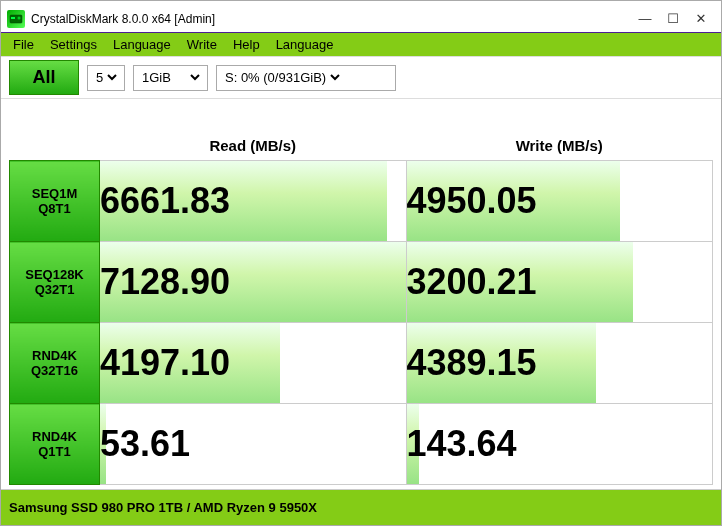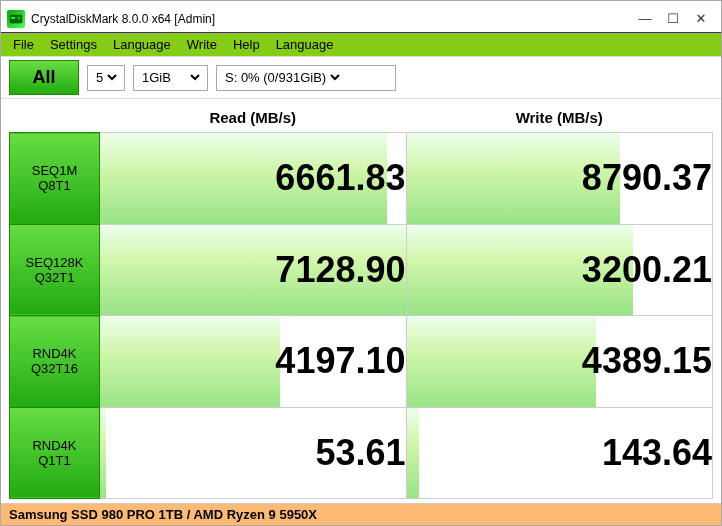--- a/index.html
+++ b/index.html
@@ -118,46 +118,47 @@
       flex: 1;
       padding: 4px 8px;
       background: #fff;
       display: flex;
       flex-direction: column;
     }
     .bench-table {
       width: 100%;
       border-collapse: collapse;
       flex: 1;
+      margin-top: 28px;
     }
     .bench-table th {
       font-weight: bold;
       font-size: 15px;
       text-align: center;
       padding: 6px 4px;
       color: #000;
     }
     .bench-table td {
       border: 1px solid #ccc;
       padding: 0;
       vertical-align: middle;
     }
     .label-cell {
       background: linear-gradient(to bottom, #66dd44, #22aa11);
       text-align: center;
-      font-weight: normal;
+      font-weight: bold;
       font-size: 13px;
       color: #000;
       width: 90px;
       padding: 8px 4px;
       border: 1px solid #228800 !important;
     }
     .value-cell {
       position: relative;
-      text-align: right;
+      text-align: left;
       padding: 4px 12px 4px 4px;
       font-size: 36px;
       font-weight: bold;
       color: #000;
       background: #fff;
       overflow: hidden;
       height: 72px;
       min-width: 220px;
     }
     .bar-bg {
@@ -172,22 +173,22 @@
     .value-text {
       position: relative;
       z-index: 1;
     }
     .status-bar {
       border-top: 1px solid #ccc;
       padding: 4px 8px;
       font-size: 13px;
       font-weight: bold;
       color: #000;
-      background: #fdba74;
-      height: 22px;
+      background: #84cc16;
+      height: 36px;
       display: flex;
       align-items: center;
     }
     .header-row th:nth-child(1) { width: 90px; }
     .header-row th:nth-child(2) { width: auto; }
     .header-row th:nth-child(3) { width: auto; }
   </style>
 </head>
 <body>
 
@@ -249,21 +250,21 @@
         <tr class="header-row">
           <th></th>
           <th>Read (MB/s)</th>
           <th>Write (MB/s)</th>
         </tr>
       </thead>
       <tbody id="table-body">
       <tr>
             <td class="label-cell"><span>SEQ1M</span><br><span>Q8T1</span></td>
             <td class="value-cell"><div class="bar-bg" style="width: 94%;"></div><span class="value-text">6661.83</span></td>
-            <td class="value-cell"><div class="bar-bg" style="width: 70%;"></div><span class="value-text">8790.37</span></td>
+            <td class="value-cell"><div class="bar-bg" style="width: 70%;"></div><span class="value-text">4950.05</span></td>
           </tr>
           <tr>
             <td class="label-cell"><span>SEQ128K</span><br><span>Q32T1</span></td>
             <td class="value-cell"><div class="bar-bg" style="width: 100%;"></div><span class="value-text">7128.90</span></td>
             <td class="value-cell"><div class="bar-bg" style="width: 74%;"></div><span class="value-text">3200.21</span></td>
           </tr>
           <tr>
             <td class="label-cell"><span>RND4K</span><br><span>Q32T16</span></td>
             <td class="value-cell"><div class="bar-bg" style="width: 59%;"></div><span class="value-text">4197.10</span></td>
             <td class="value-cell"><div class="bar-bg" style="width: 62%;"></div><span class="value-text">4389.15</span></td>

